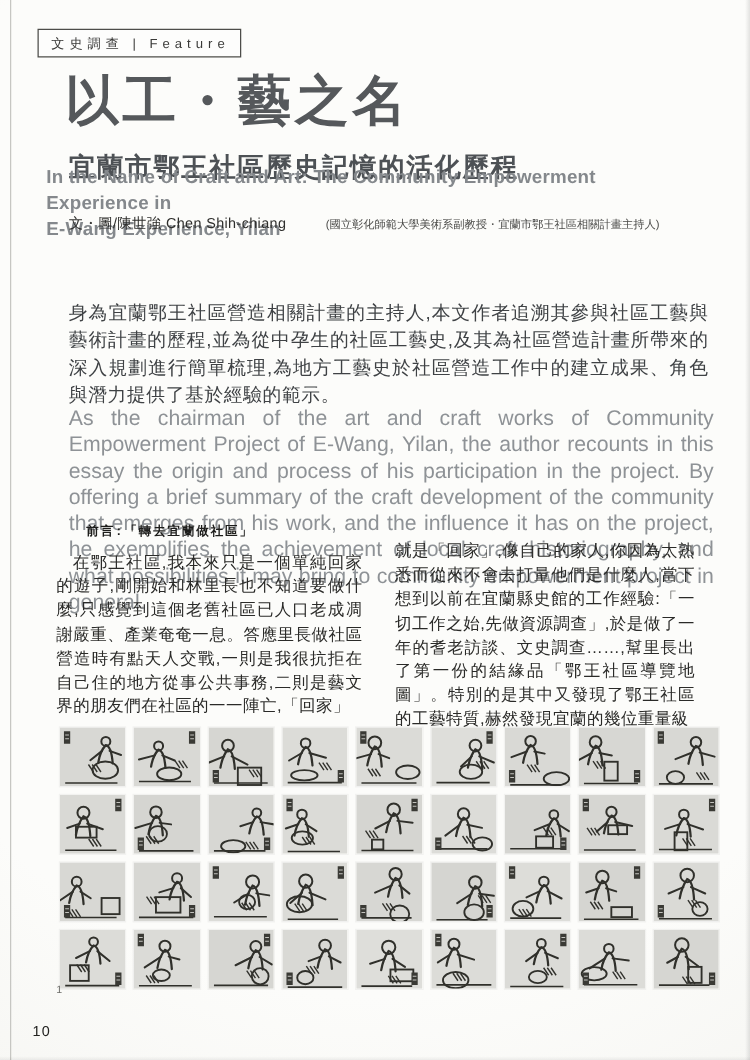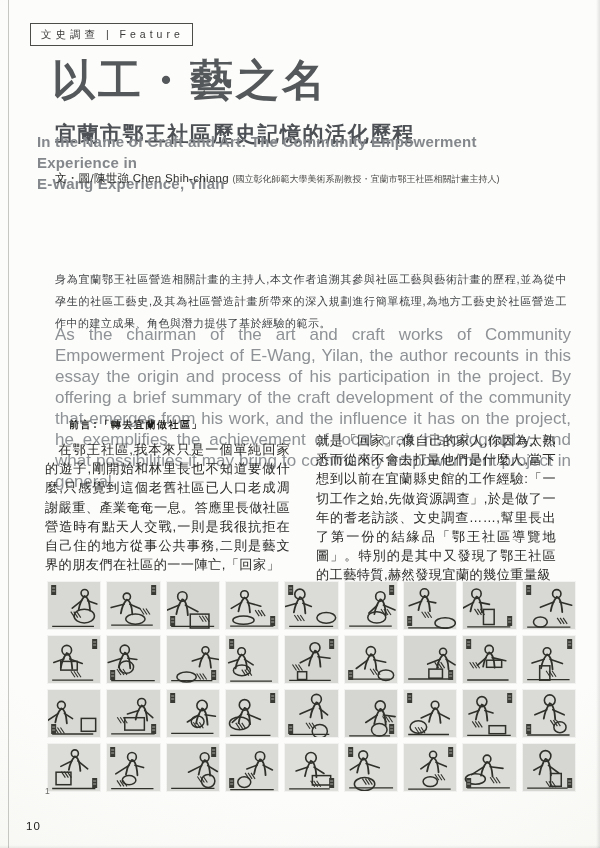--- a/index.html
+++ b/index.html
@@ -43,24 +43,24 @@
     font-size:21px;color:#4d5155;font-weight:700;letter-spacing:1.5px;
   }
   .title-en{
     position:absolute;left:37px;top:131px;width:520px;
     font-size:15px;line-height:21px;color:#84888c;letter-spacing:.2px;font-weight:bold;
   }
   .byline{
     position:absolute;left:55px;top:171px;width:520px;
     font-size:11.5px;color:#2e2e2c;letter-spacing:.3px;
   }
-  .byline .note{font-size:9px;color:#4a4a48;letter-spacing:0;}
+  .byline .note{font-size:9px;color:#4a4a48;letter-spacing:0;margin-left:28px;}
   .abstract-cn{
-    position:absolute;left:55px;top:268px;width:512px;
-    font-size:11px;line-height:22px;color:#3f4245;
+    position:absolute;left:55px;top:240px;width:512px;
+    font-size:15px;line-height:22px;color:#3f4245;
     text-align:justify;letter-spacing:.5px;
   }
   .abstract-en{
     position:absolute;left:55px;top:324px;width:516px;
     font-size:17px;line-height:21px;color:#8e9296;
     text-align:justify;
   }
   .body-cols{
     position:absolute;left:45px;top:418px;width:524px;
     display:flex;gap:13px;

